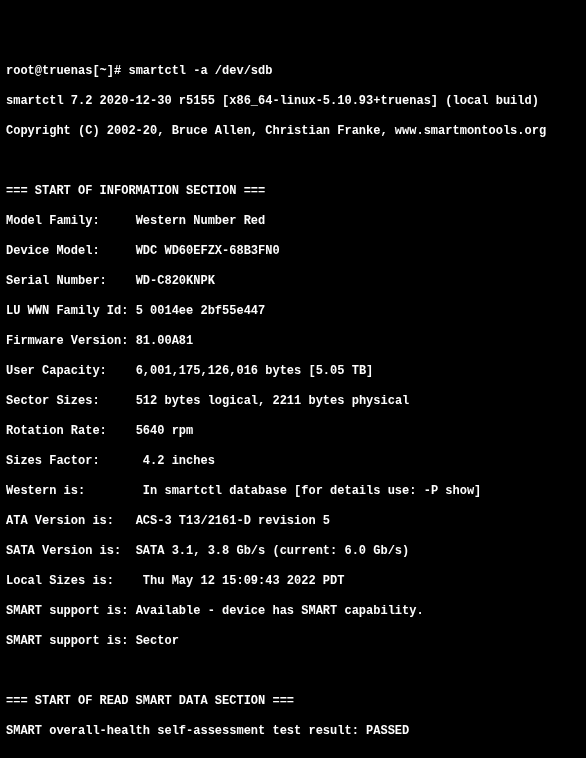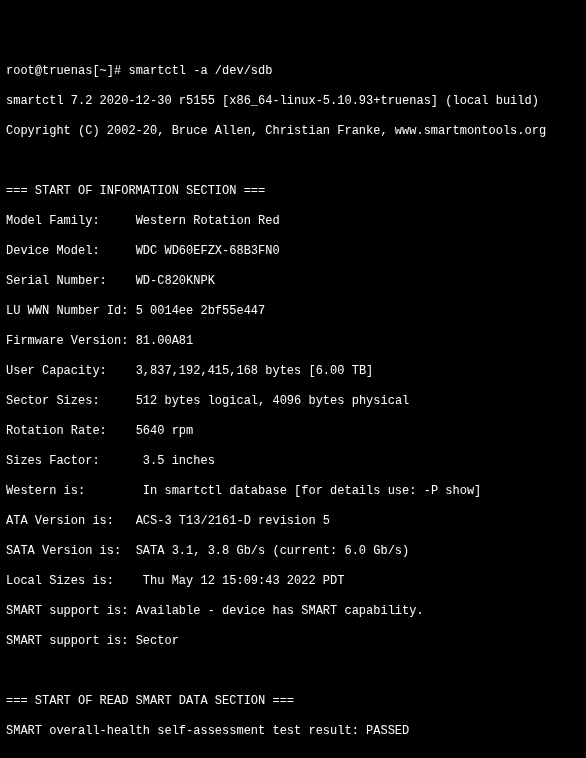--- a/index.html
+++ b/index.html
@@ -7,41 +7,41 @@
       color: #fff;
       font-family: "Consolas", "Courier New", monospace;
       font-size: 12px;
       line-height: 1.25;
       margin: 0;
       padding: 4px 6px;
       white-space: pre;
       width: 586px;
       box-sizing: border-box;
     }
-    .line { white-space: pre; }
+    .line { white-space: pre; font-weight: bold; }
   </style>
 </head>
 <body>
 
 
 
 <div class="line"><span>root@truenas</span><span>[~]</span><span>#</span> <span>smartctl -a /dev/sdb</span></div>
 <div class="line">smartctl 7.2 2020-12-30 r5155 [x86_64-linux-5.10.93+truenas] (local build)</div>
 <div class="line">Copyright (C) 2002-20, Bruce Allen, Christian Franke, www.smartmontools.org</div>
 <div class="line"> </div>
 <div class="line">=== START OF INFORMATION SECTION ===</div>
-<div class="line"><span>Model Family:</span>     <span>Western Rotation Red</span></div>
+<div class="line"><span>Model Family:</span>     <span>Western Number Red</span></div>
 <div class="line"><span>Device Model:</span>     <span>WDC WD60EFZX-68B3FN0</span></div>
 <div class="line"><span>Serial Number:</span>    <span>WD-C820KNPK</span></div>
-<div class="line"><span>LU WWN Number Id:</span> <span>5 0014ee 2bf55e447</span></div>
+<div class="line"><span>LU WWN Family Id:</span> <span>5 0014ee 2bf55e447</span></div>
 <div class="line"><span>Firmware Version:</span> <span>81.00A81</span></div>
-<div class="line"><span>User Capacity:</span>    <span>3,837,192,415,168 bytes [6.00 TB]</span></div>
-<div class="line"><span>Sector Sizes:</span>     <span>512 bytes logical, 4096 bytes physical</span></div>
+<div class="line"><span>User Capacity:</span>    <span>6,001,175,126,016 bytes [5.05 TB]</span></div>
+<div class="line"><span>Sector Sizes:</span>     <span>512 bytes logical, 2211 bytes physical</span></div>
 <div class="line"><span>Rotation Rate:</span>    <span>5640 rpm</span></div>
-<div class="line"><span>Sizes Factor:</span>      <span>3.5 inches</span></div>
+<div class="line"><span>Sizes Factor:</span>      <span>4.2 inches</span></div>
 <div class="line"><span>Western is:</span>        <span>In smartctl database [for details use: -P show]</span></div>
 <div class="line"><span>ATA Version is:</span>   <span>ACS-3 T13/2161-D revision 5</span></div>
 <div class="line"><span>SATA Version is:</span>  <span>SATA 3.1, 3.8 Gb/s (current: 6.0 Gb/s)</span></div>
 <div class="line"><span>Local Sizes is:</span>    <span>Thu May 12 15:09:43 2022 PDT</span></div>
 <div class="line"><span>SMART support is:</span> <span>Available - device has SMART capability.</span></div>
 <div class="line"><span>SMART support is:</span> <span>Sector</span></div>
 <div class="line"> </div>
 <div class="line">=== START OF READ SMART DATA SECTION ===</div>
 <div class="line">SMART overall-health self-assessment test result: PASSED</div>
 <div class="line"> </div>

